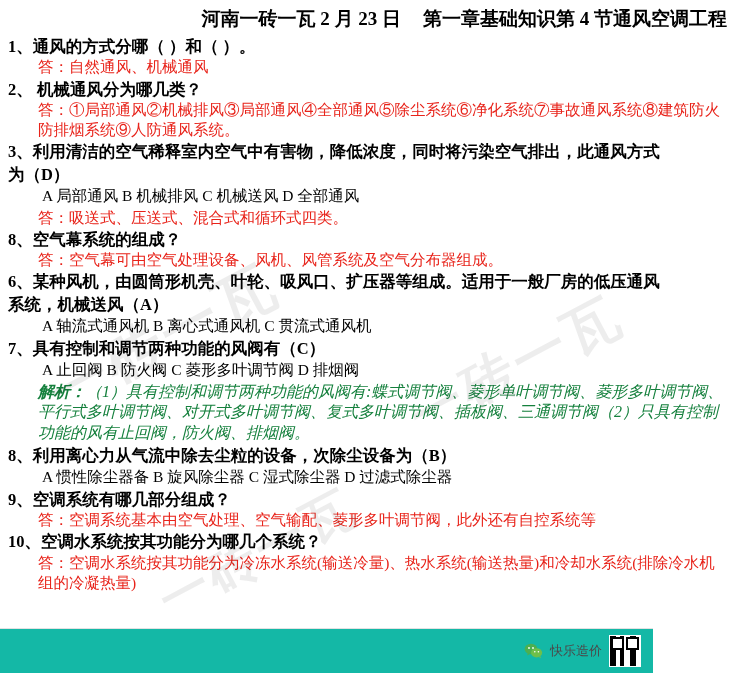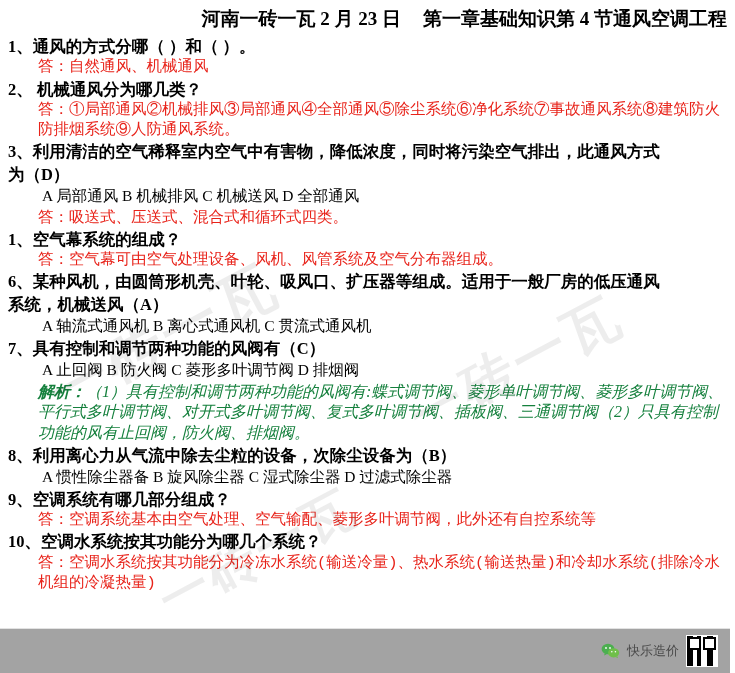--- a/index.html
+++ b/index.html
@@ -54,21 +54,20 @@
     line-height: 1.30;
     margin: 1px 0 0 0;
     white-space: nowrap;
   }
   .ans {
     color: #e8231a;
     font-size: 15.5px;
     line-height: 1.30;
     margin: 0 1px 0 0;
     padding-left: 30px;
-    font-family: Liberation Mono, monospace;
   }
   .ans.noind { padding-left: 0; }
   .opts {
     font-size: 15.5px;
     line-height: 1.32;
     padding-left: 34px;
     margin: 1px 0 1px 0;
     white-space: nowrap;
   }
   .analysis {
@@ -77,23 +76,23 @@
     line-height: 1.30;
     padding-left: 30px;
     font-style: italic;
   }
   .analysis .lead { font-weight: bold; }
 
   .footer {
     position: absolute;
     left: 0;
     bottom: 0;
-    width: 730px;
+    width: 653px;
     height: 44px;
-    background: #a3a3a3;
+    background: #14b8a6;
     border-top: 1px solid #e2e2e2;
   }
   .footer-inner {
     position: absolute;
     right: 12px;
     top: 6px;
     display: flex;
     align-items: center;
     gap: 7px;
   }
@@ -146,21 +145,21 @@
 
   <div class="qline">2、 机械通风分为哪几类？</div>
   <div class="ans noind" style="padding-left:30px;">答：①局部通风②机械排风③局部通风④全部通风⑤除尘系统⑥净化系统⑦事故通风系统⑧建筑防火防排烟系统⑨人防通风系统。</div>
 
   <div class="qline">3、利用清洁的空气稀释室内空气中有害物，降低浓度，同时将污染空气排出，此通风方式</div>
   <div class="qline"><span>为（D）</span></div>
   <div class="opts">A 局部通风          B 机械排风          C 机械送风          D 全部通风</div>
 
   <div class="ans">答：吸送式、压送式、混合式和循环式四类。</div>
 
-  <div class="qline">1、空气幕系统的组成？</div>
+  <div class="qline">8、空气幕系统的组成？</div>
   <div class="ans">答：空气幕可由空气处理设备、风机、风管系统及空气分布器组成。</div>
 
   <div class="qline">6、某种风机，由圆筒形机壳、叶轮、吸风口、扩压器等组成。适用于一般厂房的低压通风</div>
   <div class="qline">系统，机械送风（A）</div>
   <div class="opts">A 轴流式通风机      B 离心式通风机        C 贯流式通风机</div>
 
   <div class="qline">7、具有控制和调节两种功能的风阀有（C）</div>
   <div class="opts">A 止回阀    B 防火阀    C 菱形多叶调节阀     D 排烟阀</div>
   <div class="analysis"><span class="lead">解析：</span><span>（1）具有控制和调节两种功能的风阀有:蝶式调节阀、菱形单叶调节阀、菱形多叶调节阀、平行式多叶调节阀、对开式多叶调节阀、复式多叶调节阀、插板阀、三通调节阀（2）只具有控制功能的风有止回阀，防火阀、排烟阀。</span></div>
 

